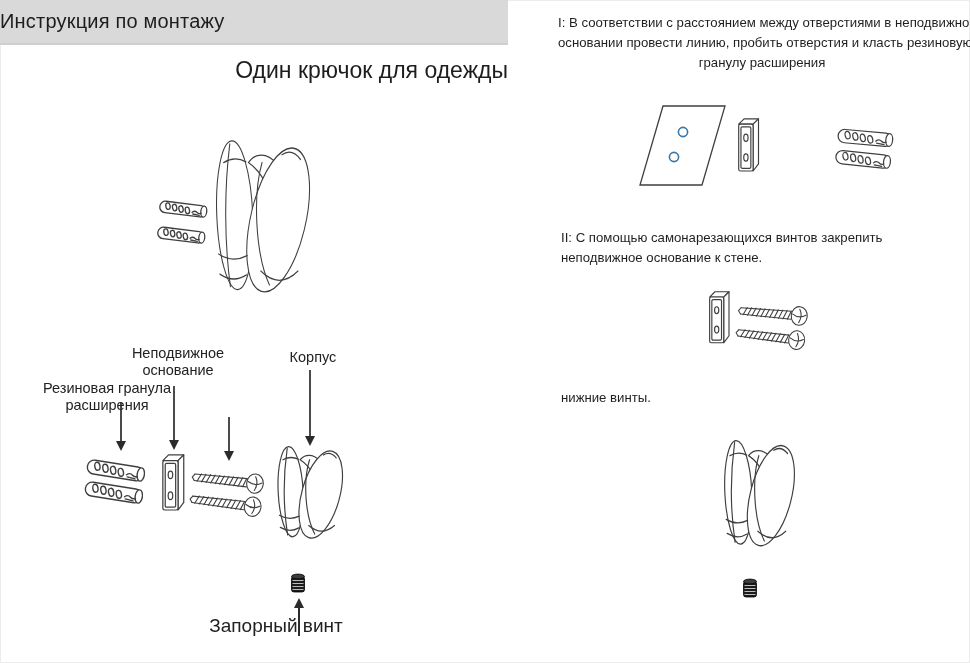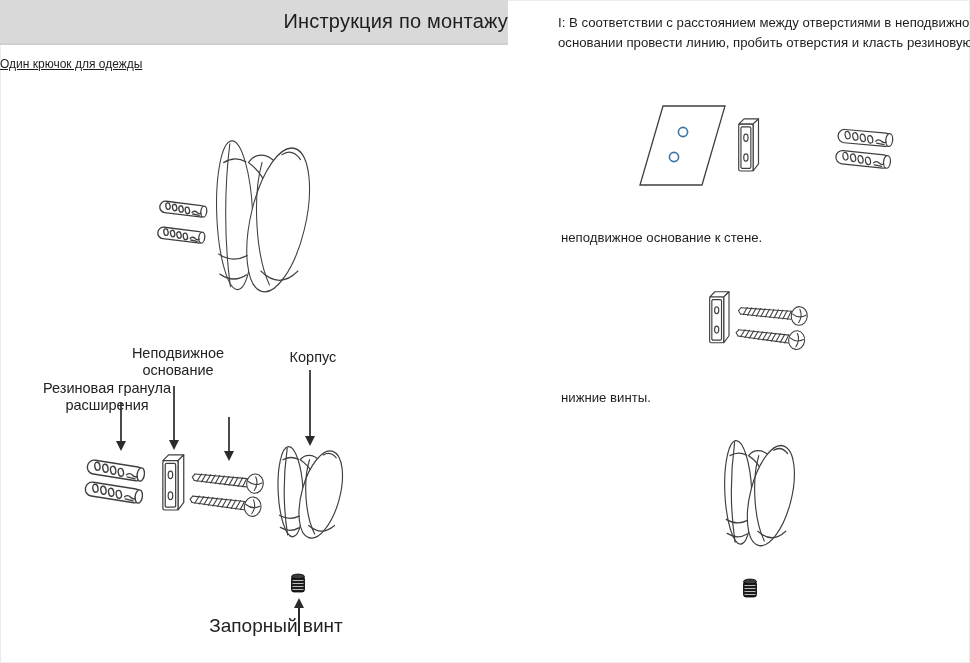--- a/index.html
+++ b/index.html
@@ -4,24 +4,24 @@
 <style>
   html,body{margin:0;padding:0;background:#fff;}
   .page{
     position:relative;width:970px;height:663px;background:#ffffff;
     font-family:"Liberation Sans",sans-serif;color:#262626;overflow:hidden;
     box-shadow:inset 0 0 0 1px #ececec;
   }
   .abs{position:absolute;}
   .header-bar{
     left:0;top:0;width:508px;height:43px;background:#d9d9d9;
-    border-bottom:2px solid #cfcfcf;display:flex;align-items:center;justify-content:flex-end;
+    border-bottom:2px solid #cfcfcf;display:flex;align-items:center;justify-content:flex-start;
   }
   .title{font-size:20px;color:#1d1d1d;white-space:nowrap;letter-spacing:.2px;}
-  .subtitle{left:0;top:57px;width:508px;text-align:left;font-size:12px;color:#1d1d1d;white-space:nowrap;text-decoration:underline;}
+  .subtitle{left:0;top:57px;width:508px;text-align:right;font-size:23px;color:#1d1d1d;white-space:nowrap;}
   .plabel{font-size:14.5px;line-height:17px;color:#222;text-align:center;}
   .plabel div{white-space:nowrap;}
   .center{text-align:center;}
   .steptext{font-size:13.2px;line-height:19.8px;color:#1f1f1f;}
   .steptext div{white-space:nowrap;}
   svg{overflow:visible;display:block;}
 </style>
 </head>
 <body>
 
@@ -128,31 +128,33 @@
     <line x1="7" y1="38" x2="7" y2="9" stroke="#2b2b2b" stroke-width="2"></line>
     <polygon points="2,10 12,10 7,0" fill="#2b2b2b"></polygon>
   </svg>
   <div class="abs plabel center" style="left:206px;top:617px;width:140px;font-size:19px">
     <div>Запорный винт</div>
   </div>
 
   <div class="abs steptext center" style="left:558px;top:13px;width:408px">
     <div>I: В соответствии с расстоянием между отверстиями в неподвижном</div>
     <div>основании провести линию, пробить отверстия и класть резиновую</div>
+    <div>гранулу расширения</div>
   </div>
   <svg class="abs" style="left:632px;top:96px" width="288" height="112">
     <polygon points="8,89 70,89 93,10 31,10" fill="#ffffff" stroke="#3f3f3f" stroke-width="1.3"></polygon>
     <circle cx="51" cy="36" r="4.6" fill="#ffffff" stroke="#3a76a8" stroke-width="1.6"></circle>
     <circle cx="42" cy="61" r="4.6" fill="#ffffff" stroke="#3a76a8" stroke-width="1.6"></circle>
     <use href="#base" transform="translate(104,21) scale(0.9)" stroke-width="1.3"></use>
     <use href="#dowel" transform="translate(206,30) rotate(5) scale(0.95)" stroke-width="1.3"></use>
     <use href="#dowel" transform="translate(204,51) rotate(6) scale(0.95)" stroke-width="1.3"></use>
   </svg>
 
   <div class="abs steptext" style="left:561px;top:228px;width:404px">
+    <div>II: С помощью самонарезающихся винтов закрепить</div>
     <div>неподвижное основание к стене.</div>
   </div>
   <svg class="abs" style="left:692px;top:286px" width="136" height="70">
     <use href="#base" transform="translate(15,4) scale(0.88)" stroke-width="1.3"></use>
     <use href="#screw" transform="translate(47,14) rotate(5) scale(0.89)" stroke-width="1.2"></use>
     <use href="#screw" transform="translate(45,36) rotate(7) scale(0.89)" stroke-width="1.2"></use>
   </svg>
 
   <div class="abs steptext" style="left:561px;top:388px;width:404px">
     <div>нижние винты.</div>

